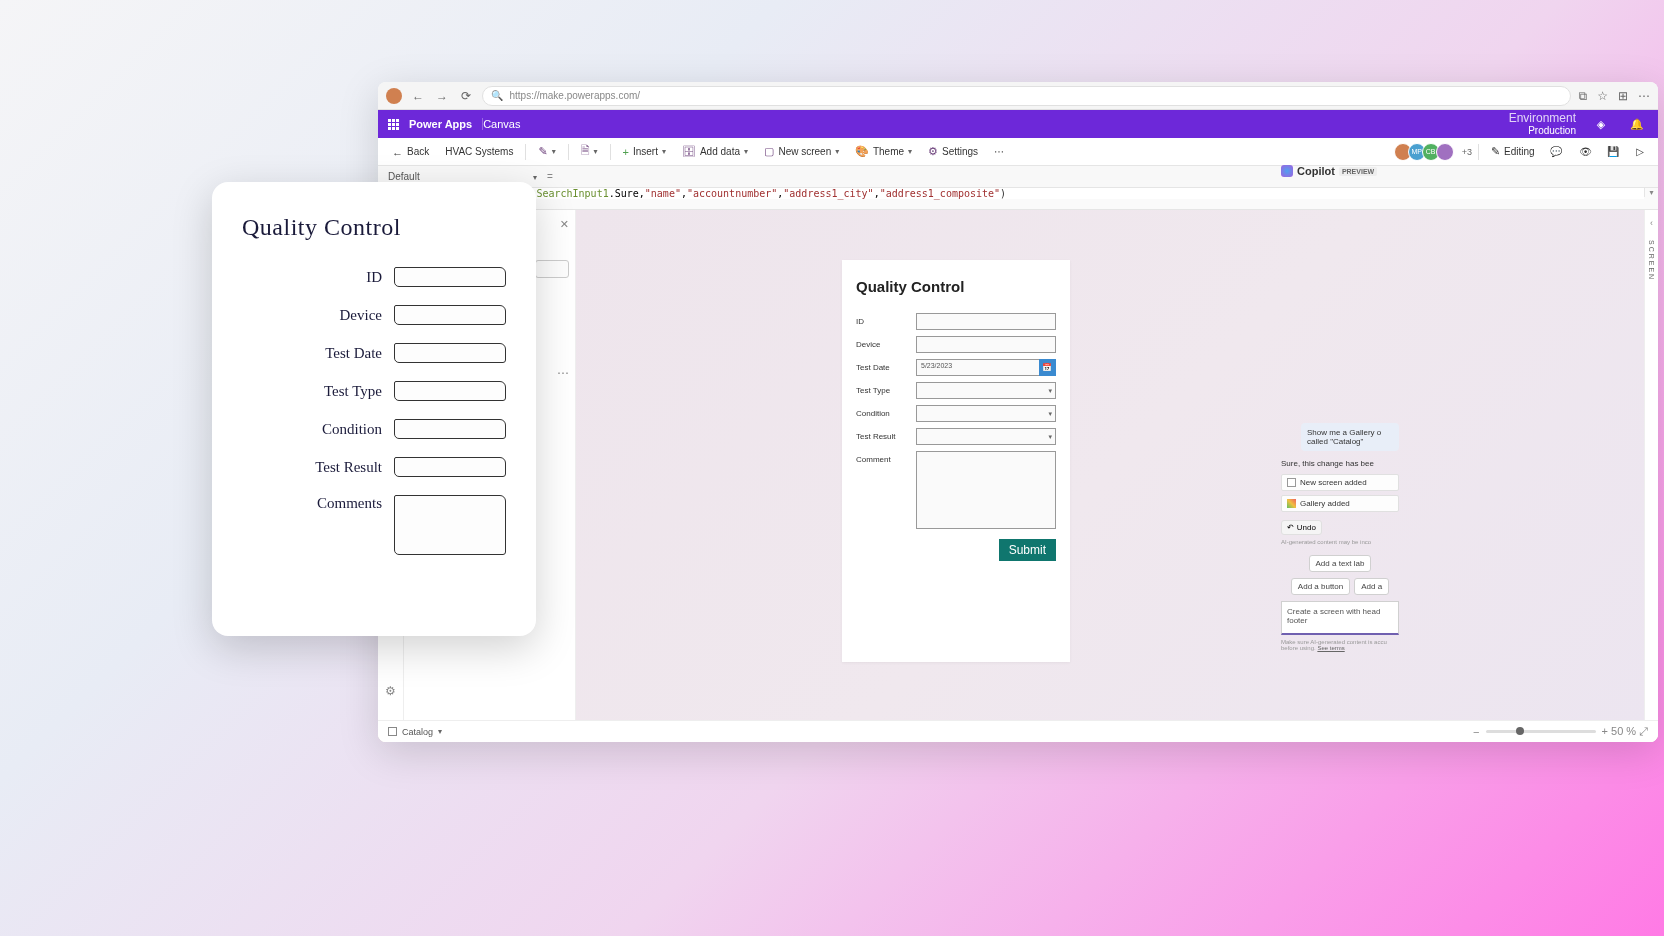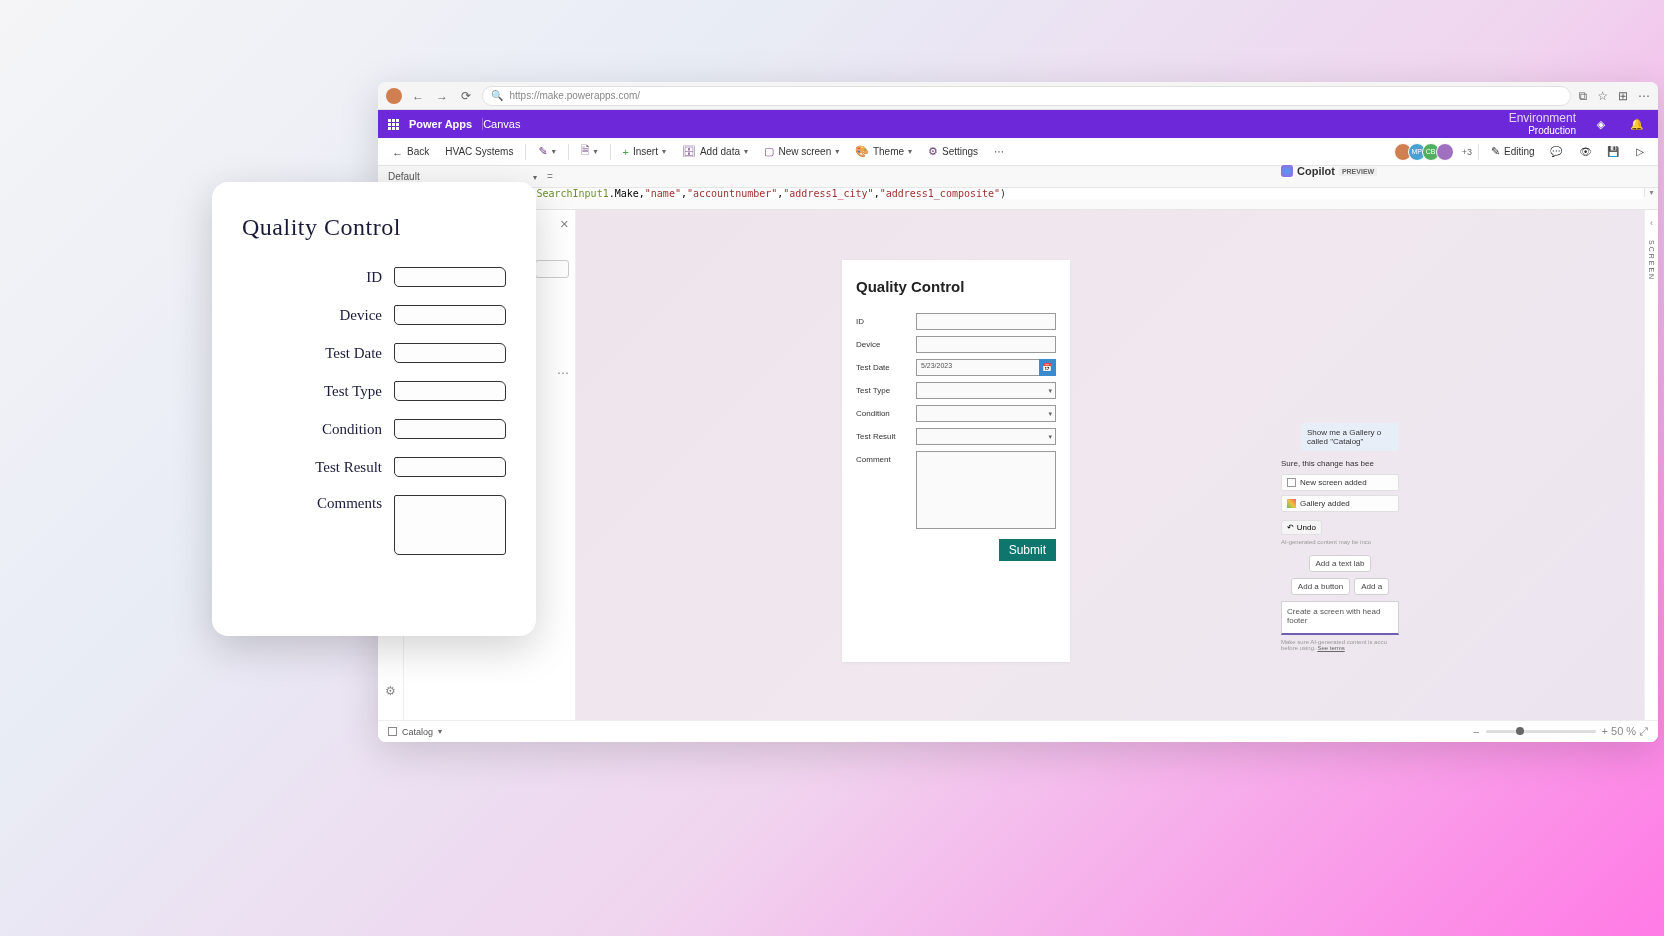--- a/index.html
+++ b/index.html
@@ -376,21 +376,21 @@
 
   <div class="formula-row">
     <div class="fx-label">fx</div>
     <div class="fx-chev">▾</div>
     <div class="formula-input">
       <span class="tok-fn">Search</span>
         <span class="tok-br">(</span>
         <span class="tok-fn">[@Contacts]</span>
         <span>, </span>
         <span class="tok-prop">SearchInput1</span>
-        <span>.Make</span>
+        <span>.Sure</span>
         <span>, </span>
         <span class="tok-str">"name"</span>
         <span>, </span>
         <span class="tok-str">"accountnumber"</span>
         <span>, </span>
         <span class="tok-str">"address1_city"</span>
         <span>, </span>
         <span class="tok-str">"address1_composite"</span>
         <span class="tok-br">)</span>
     </div>

